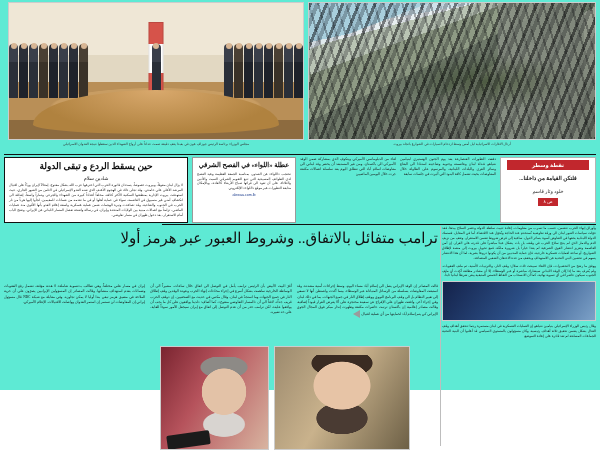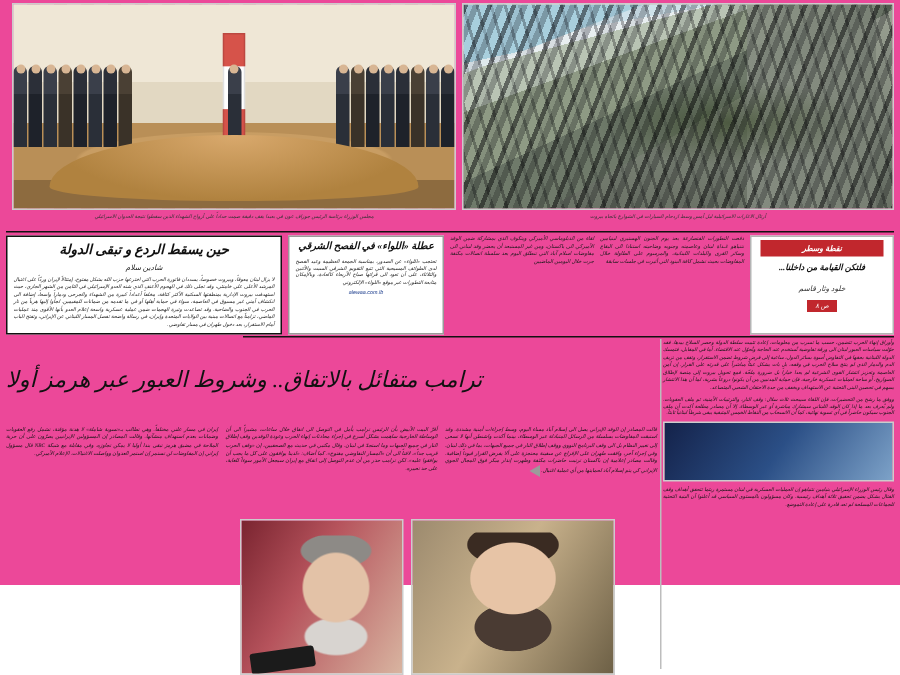--- a/index.html
+++ b/index.html
@@ -2,21 +2,21 @@
 <html lang="ar" dir="rtl"><head>
 <meta charset="utf-8">
 <style>
   html,body{margin:0;padding:0;}
   body{
     width:600px;height:450px;overflow:hidden;
     background:#ffffff;
     font-family:"Liberation Serif","DejaVu Serif",serif;
     color:#111;
   }
-  .page{position:relative;width:600px;height:390px;background:#ec4899;box-sizing:border-box;font-style:italic;}
+  .page{position:relative;width:600px;height:390px;background:#5eead4;box-sizing:border-box;}
 
   
   .photo-band{position:absolute;left:0;top:0;width:600px;height:152px;display:flex;gap:4px;padding:2px 4px;box-sizing:border-box;}
   .photo-cell{position:relative;display:flex;flex-direction:column;}
   .photo-cell.left{width:288px;}
   .photo-cell.right{width:296px;}
   .ph{position:relative;overflow:hidden;border:1px solid #ccc;box-sizing:border-box;}
   .cap{font-size:3.4px;line-height:1.3;text-align:center;color:#333;padding-top:1.5px;
        font-family:"Liberation Sans","DejaVu Sans",sans-serif;letter-spacing:.1px;}
 
@@ -84,21 +84,21 @@
                 font-family:"Liberation Sans","DejaVu Sans",sans-serif;}
 
   .rcol-box{flex:1;border:1px solid #111;box-sizing:border-box;padding:3px 4px;background:#fff;}
   .rcol-title{font-size:9px;font-weight:700;text-align:center;line-height:1.2;}
   .rcol-author{font-size:5px;text-align:center;margin-top:3px;color:#222;}
   .rcol-body{font-size:3.4px;line-height:1.45;text-align:justify;margin-top:2.5px;color:#1a1a1a;}
 
   
   .head-wrap{position:absolute;left:4px;top:226px;width:434px;}
   .headline{font-size:21px;font-weight:700;line-height:1.12;text-align:center;color:#000;letter-spacing:-.2px;}
-  .subhead{font-size:15px;line-height:1.2;text-align:left;color:#111;margin-top:19px;font-weight:400;}
+  .subhead{font-size:15px;line-height:1.2;text-align:right;color:#111;margin-top:3px;font-weight:400;}
 
   
   .lower{position:absolute;left:4px;top:284px;width:434px;height:162px;display:flex;gap:5px;}
   .bcol{flex:1;font-size:3.5px;line-height:1.5;text-align:justify;color:#151515;}
 
   .arrow{display:inline-block;width:0;height:0;border-top:4px solid transparent;border-bottom:4px solid transparent;border-right:7px solid #9b9b9b;vertical-align:middle;}
 
   
   .portraits{position:absolute;left:160px;top:346px;width:250px;height:104px;display:flex;gap:5px;}
   .portrait{position:relative;overflow:hidden;border:1px solid #ccc;box-sizing:border-box;}

